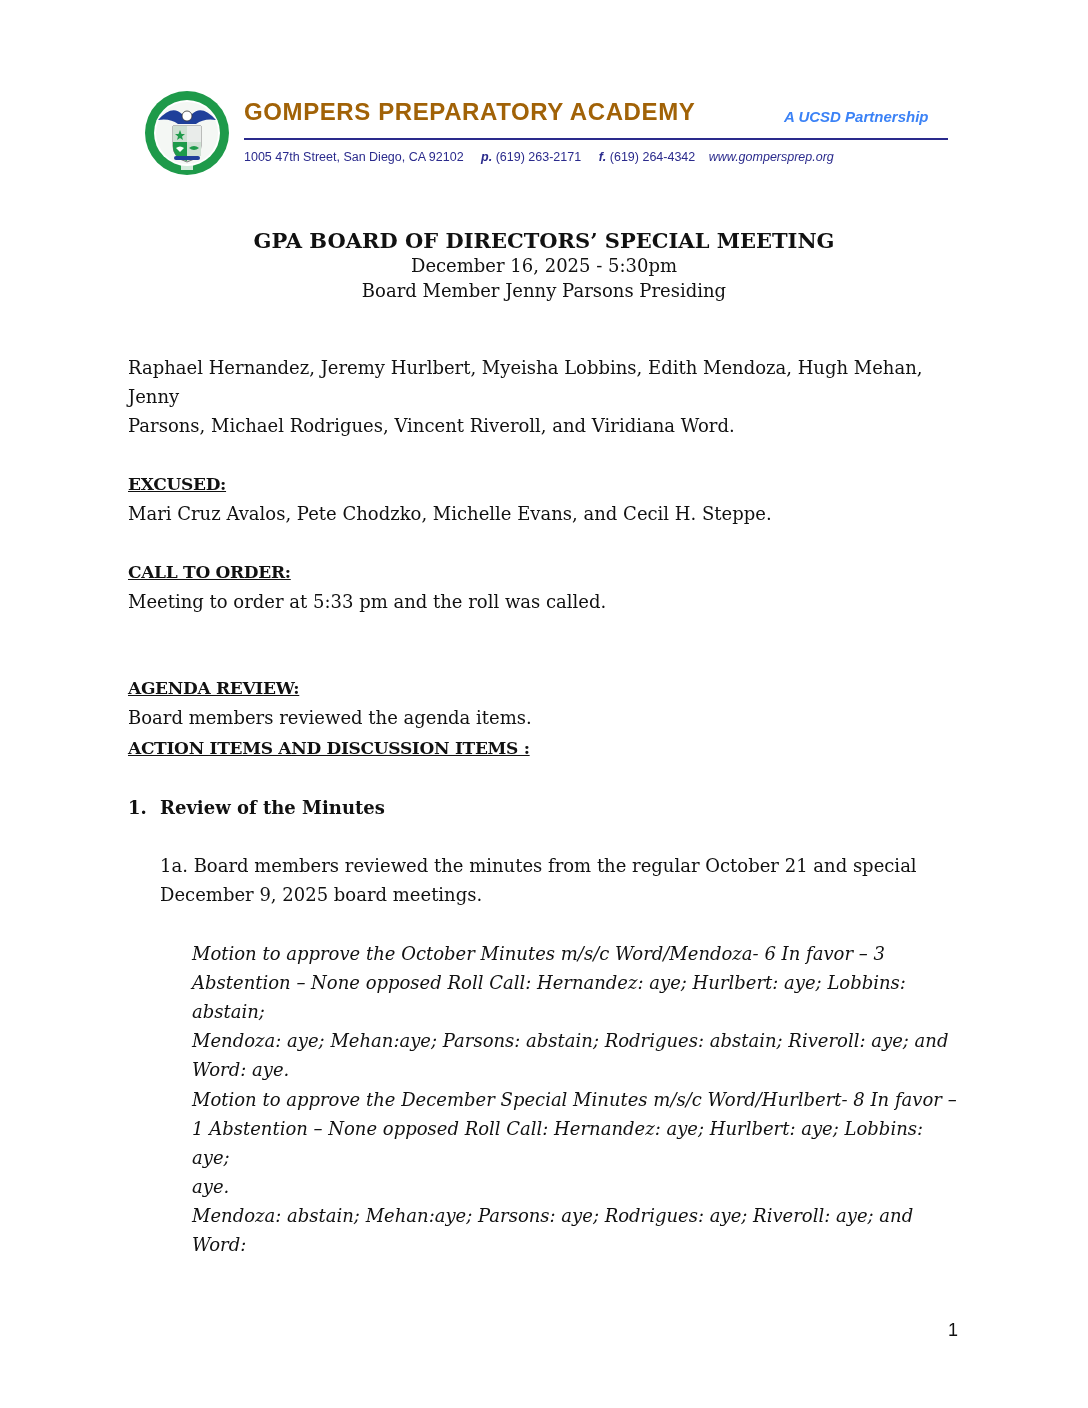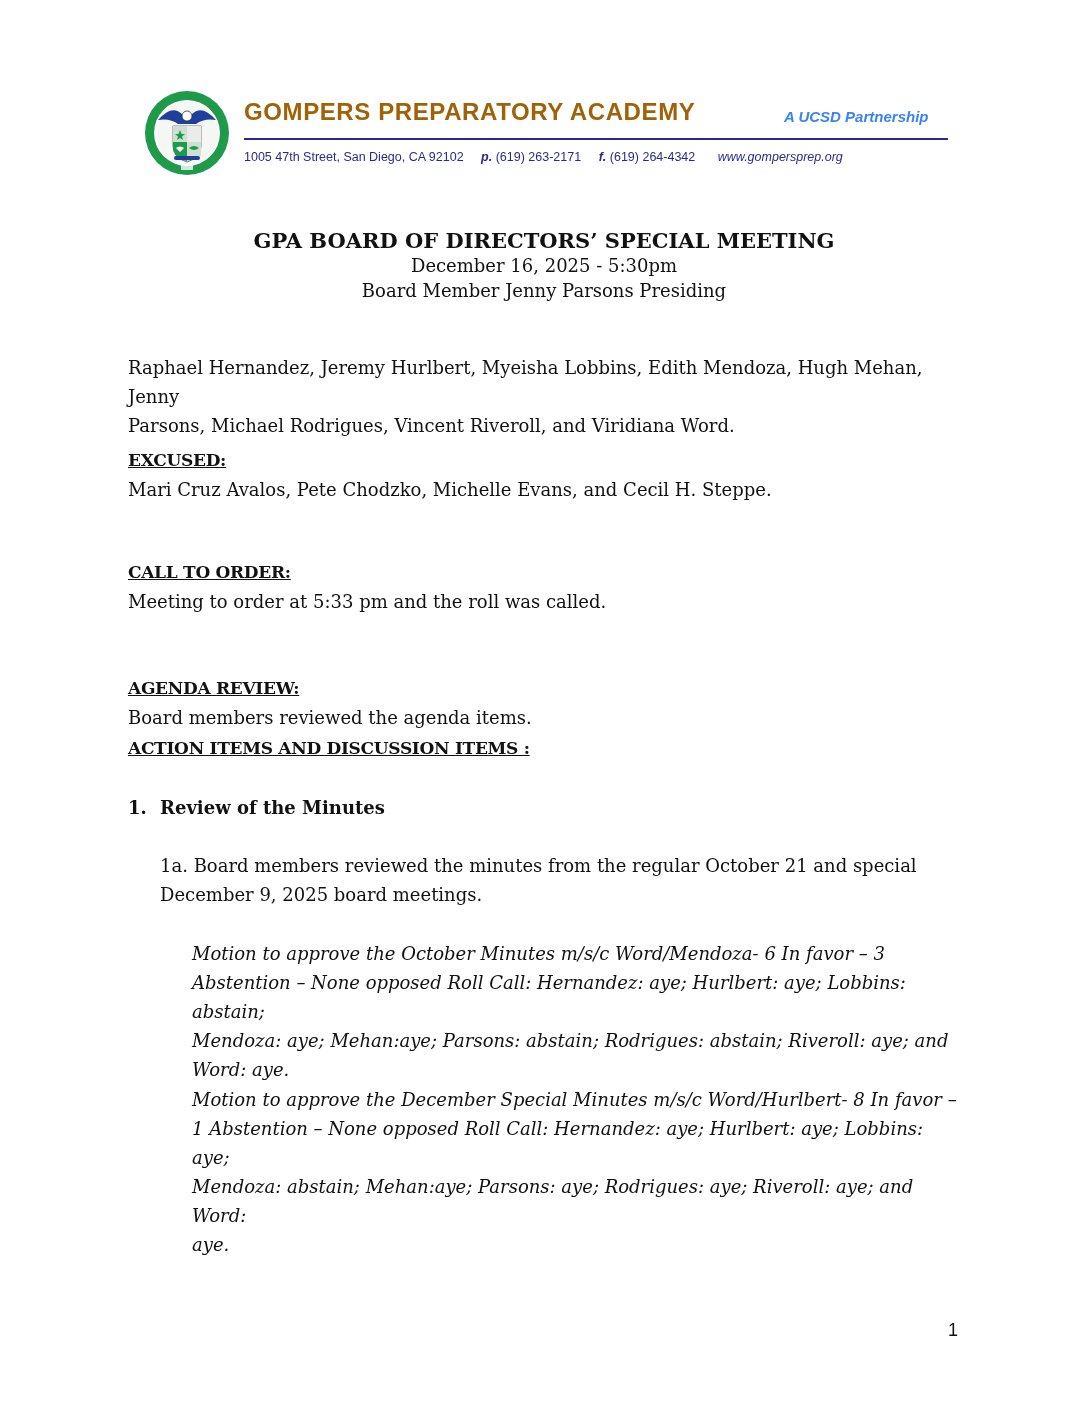--- a/index.html
+++ b/index.html
@@ -4,21 +4,21 @@
 <style>
   html, body { margin: 0; padding: 0; background: #ffffff; }
   body { width: 1088px; height: 1408px; position: relative; overflow: hidden; font-family: "DejaVu Serif", serif; color: #111; }
   .letterhead { position: absolute; left: 140px; top: 88px; width: 820px; height: 92px; }
   .logo { position: absolute; left: 4px; top: 2px; width: 86px; height: 86px; }
   .brand-name { position: absolute; left: 104px; top: 10px; font-family: "Liberation Sans", sans-serif; font-weight: bold; font-size: 24px; letter-spacing: 0.6px; color: #a16207; white-space: nowrap; }
   .brand-tag { position: absolute; left: 644px; top: 20px; font-family: "Liberation Sans", sans-serif; font-weight: bold; font-style: italic; font-size: 15px; color: #3b82f6; white-space: nowrap; }
   .brand-rule { position: absolute; left: 104px; top: 50px; width: 704px; height: 2px; background: #2a2a8c; }
   .brand-contact { position: absolute; left: 104px; top: 62px; font-family: "Liberation Sans", sans-serif; font-size: 12.5px; color: #2a2a8c; white-space: nowrap; }
   .brand-contact .lbl { font-weight: bold; font-style: italic; margin-left: 14px; }
-  .brand-contact .web { font-style: italic; margin-left: 19px; }
+  .brand-contact .web { font-style: italic; margin-left: 10px; }
 
   .title-block { position: absolute; left: 0; top: 228px; width: 1088px; text-align: center; }
   .title-block .t1 { font-weight: bold; font-size: 21px; line-height: 25px; }
   .title-block .t2, .title-block .t3 { font-size: 18px; line-height: 25px; }
 
   .section { position: absolute; left: 128px; width: 840px; font-size: 18px; line-height: 29px; }
   .heading { font-weight: bold; text-decoration: underline; font-size: 17px; letter-spacing: -0.3px; }
   .num-heading { font-weight: bold; font-size: 18px; }
   .num-heading .n { display: inline-block; width: 32px; }
   .sub { position: absolute; left: 160px; width: 780px; font-size: 18px; line-height: 29px; }
@@ -63,21 +63,21 @@
   <div class="t1">GPA BOARD OF DIRECTORS’ SPECIAL MEETING</div>
   <div class="t2">December 16, 2025 - 5:30pm</div>
   <div class="t3">Board Member Jenny Parsons Presiding</div>
 </div>
 
 <div class="section" style="top:353px;">
   <div>Raphael Hernandez, Jeremy Hurlbert, Myeisha Lobbins, Edith Mendoza, Hugh Mehan, Jenny</div>
   <div>Parsons, Michael Rodrigues, Vincent Riveroll, and Viridiana Word.</div>
 </div>
 
-<div class="section" style="top:446px;">
+<div class="section" style="top:470px;">
   <div class="heading">EXCUSED:</div>
   <div>Mari Cruz Avalos, Pete Chodzko, Michelle Evans, and Cecil H. Steppe.</div>
 </div>
 
 <div class="section" style="top:558px;">
   <div class="heading">CALL TO ORDER:</div>
   <div>Meeting to order at 5:33 pm and the roll was called.</div>
 </div>
 
 <div class="section" style="top:646px;margin-top:28px;">
@@ -103,17 +103,17 @@
 <div class="motion" style="top:939px;">
   <div>Motion to approve the October Minutes  m/s/c  Word/Mendoza- 6 In favor – 3</div>
   <div>Abstention – None opposed   Roll Call: Hernandez: aye; Hurlbert: aye; Lobbins: abstain;</div>
   <div>Mendoza: aye; Mehan:aye; Parsons: abstain; Rodrigues: abstain; Riveroll: aye; and</div>
   <div>Word: aye.</div>
 </div>
 
 <div class="motion" style="top:1085px;">
   <div>Motion to approve the December Special Minutes  m/s/c  Word/Hurlbert- 8 In favor –</div>
   <div>1 Abstention – None opposed   Roll Call: Hernandez: aye; Hurlbert: aye; Lobbins: aye;</div>
+  <div>aye.</div>
   <div>Mendoza: abstain; Mehan:aye; Parsons: aye; Rodrigues: aye; Riveroll: aye; and Word:</div>
-  <div>aye.</div>
 </div>
 
 <div class="page-num">1</div>
 
 </body></html>

